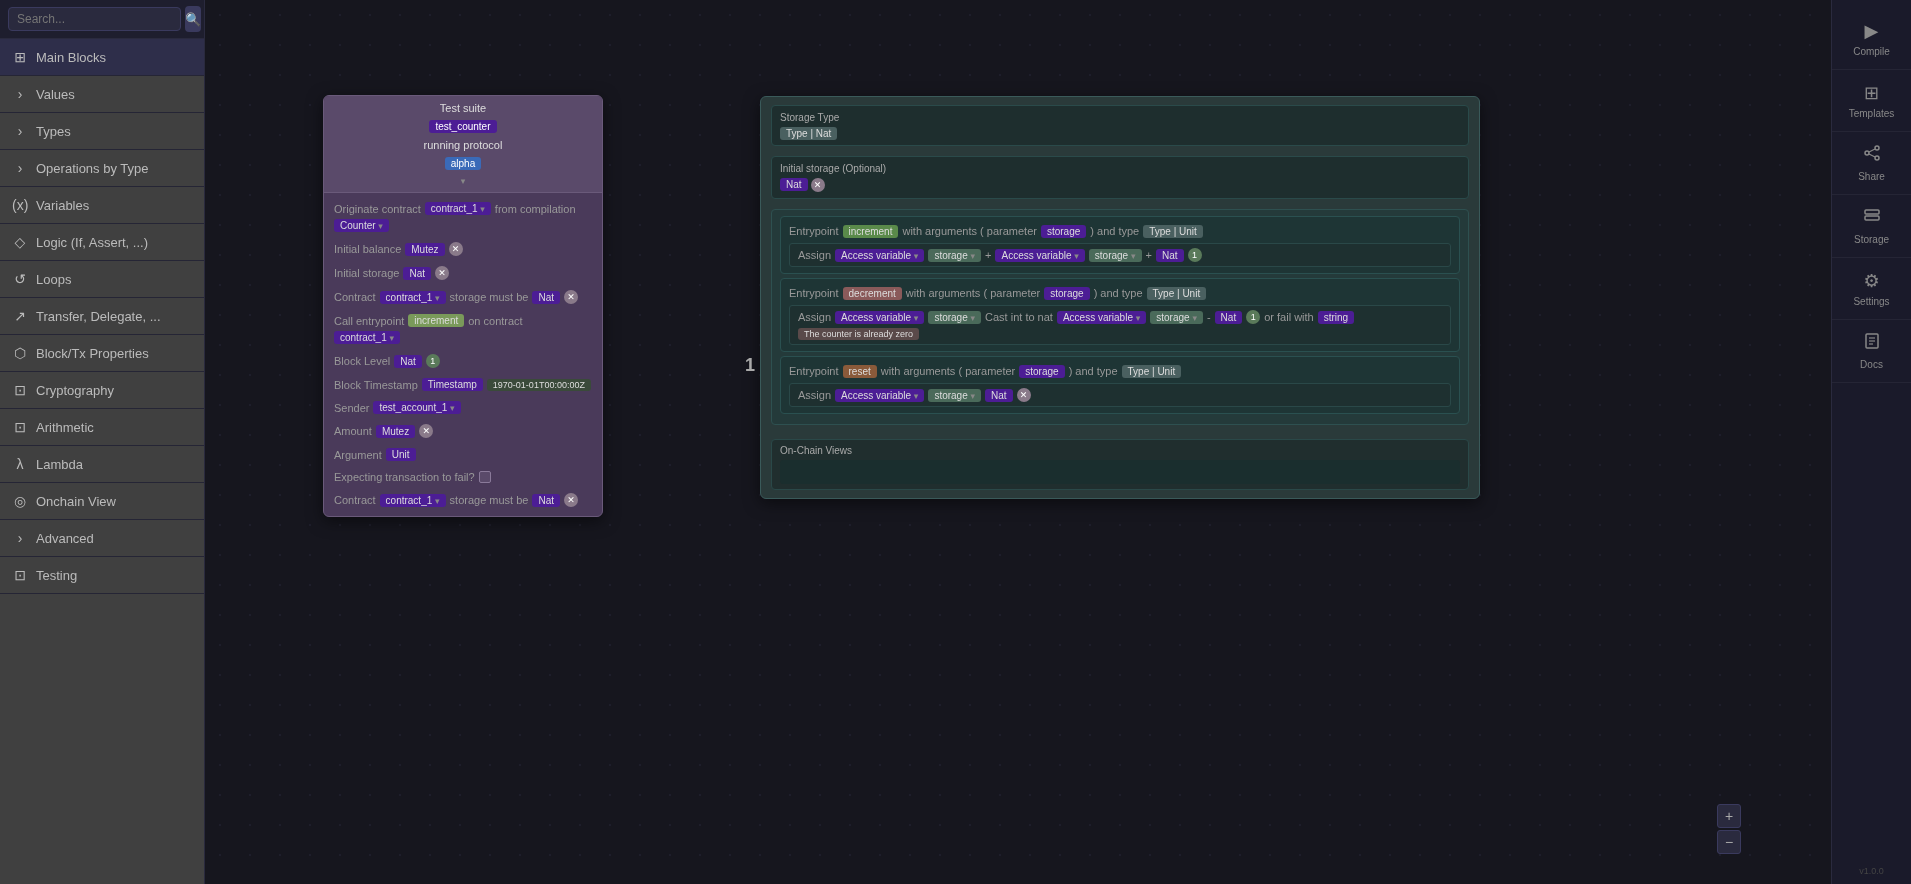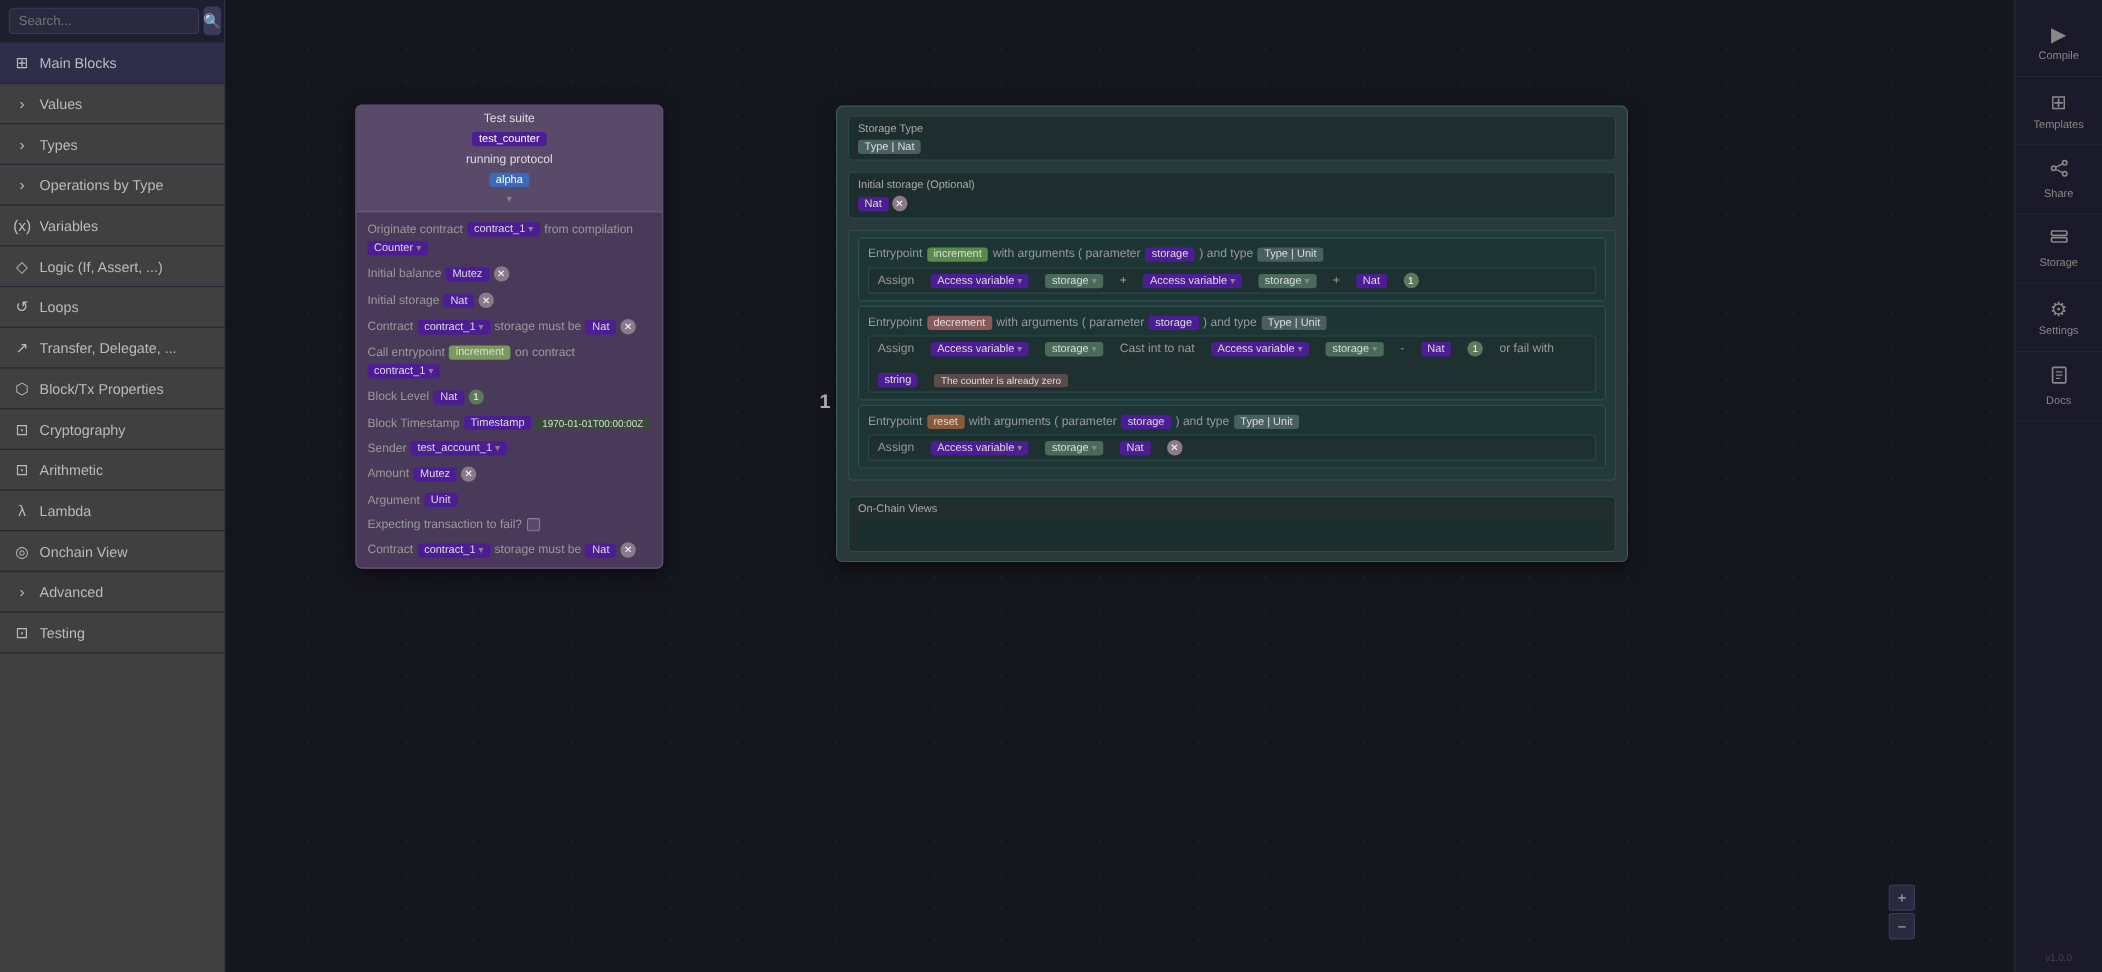--- a/index.html
+++ b/index.html
@@ -226,21 +226,21 @@
     .code-block {
       background: #1e3030;
       border: 1px solid #2a4848;
       border-radius: 3px;
       padding: 4px 8px;
       margin-top: 3px;
     }
     .code-row {
       display: flex;
       align-items: center;
-      gap: 15px;
+      gap: 4px;
       font-size: 11px;
       color: #bbb;
       flex-wrap: wrap;
     }
     .ep-section {
       background: #1e3535;
       border: 1px solid #2a5050;
       border-radius: 4px;
       padding: 6px 8px;
       margin-bottom: 4px;

